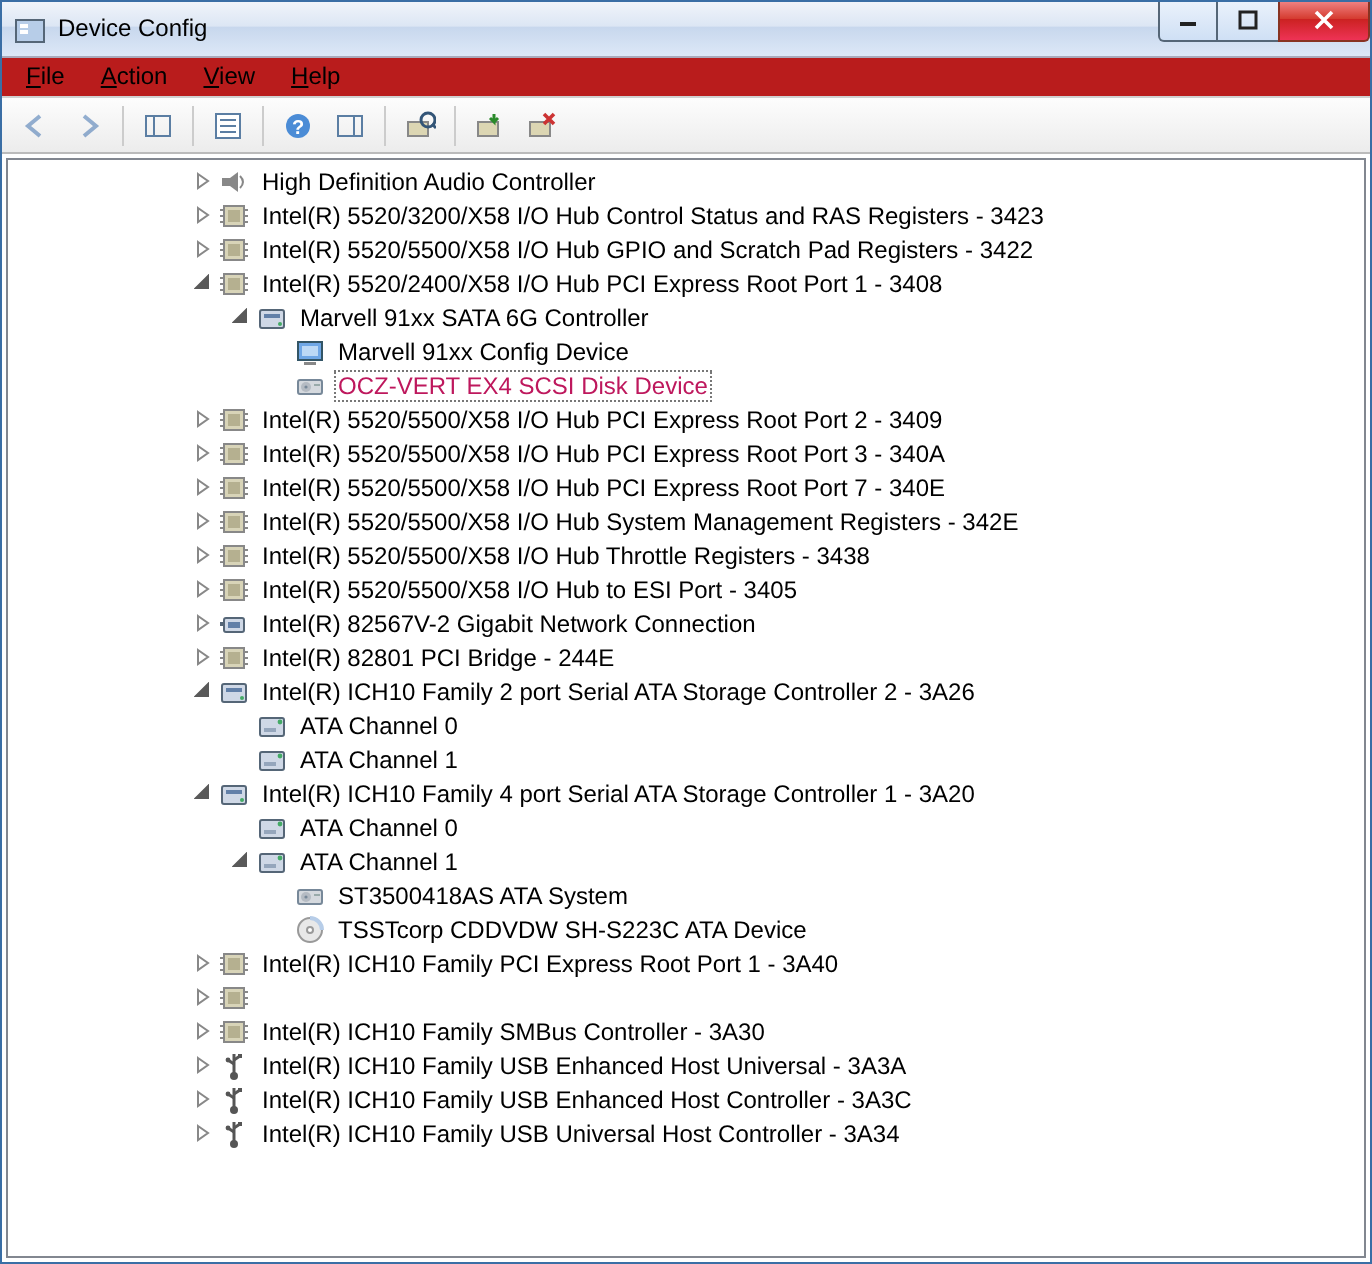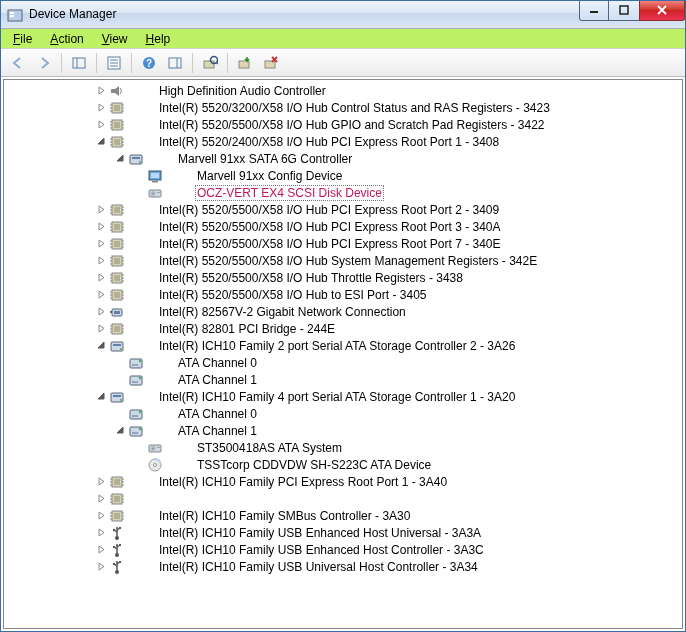--- a/index.html
+++ b/index.html
@@ -43,23 +43,22 @@
   .win-btn.close {
     width: 46px;
     background: linear-gradient(to bottom, #f08080, #d43a2e 45%, #c22 46%, #e35 100%);
     color: #fff;
     border-radius: 0 0 3px 0;
     border-color: #832;
   }
   
   .menubar {
     height: 20px;
-    background: #bef264;
+    background: #b91c1c;
     display: flex;
-    align-items: center;
     padding: 0 4px;
     gap: 2px;
     border-bottom: 1px solid #d0d0d0;
   }
   .menu-item { padding: 2px 8px; cursor: default; }
   .menu-item u { text-decoration: underline; }
   
   .toolbar {
     height: 28px;
     background: linear-gradient(to bottom, #fdfdfd, #ececec);
@@ -111,21 +110,20 @@
   .expander svg { display:block; }
   .tree-icon {
     width: 16px; height: 16px;
     margin-right: 4px;
     display:inline-flex; align-items:center; justify-content:center;
     flex-shrink: 0;
   }
   .tree-label {
     padding: 0 2px;
     cursor: default;
-    margin-left: 28px;
   }
   .tree-label.selected {
     background: #fff;
     border: 1px dotted #777;
     padding: 0 1px;
     color: #be185d;
   }
   
   .tree-row { position: relative; }
   
@@ -134,21 +132,21 @@
 <body>
 
 <div class="titlebar">
   <span class="titlebar-icon">
     <svg width="16" height="16">
         <rect x="1" y="3" width="14" height="11" fill="#b7cde8" stroke="#567"></rect>
         <rect x="3" y="5" width="4" height="2" fill="#fff"></rect>
         <rect x="3" y="8" width="4" height="2" fill="#fff"></rect>
       </svg>
   </span>
-  <span class="titlebar-text">Device Manager</span>
+  <span class="titlebar-text">Device Config</span>
   <div class="win-buttons">
     <div class="win-btn min">
         <svg width="10" height="10">
           <rect x="1" y="6" width="8" height="2" fill="#222"></rect>
         </svg>
       </div>
     <div class="win-btn max">
         <svg width="10" height="10">
           <rect x="1" y="1" width="8" height="8" fill="none" stroke="#222" stroke-width="1.5"></rect>
         </svg>

